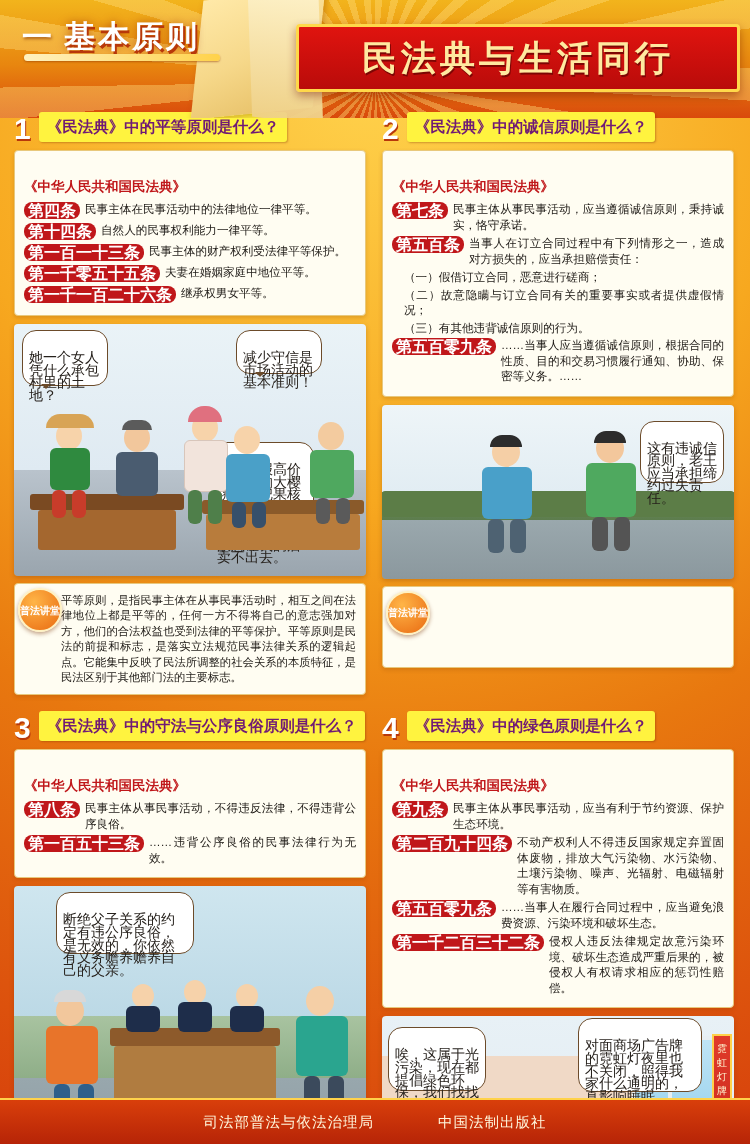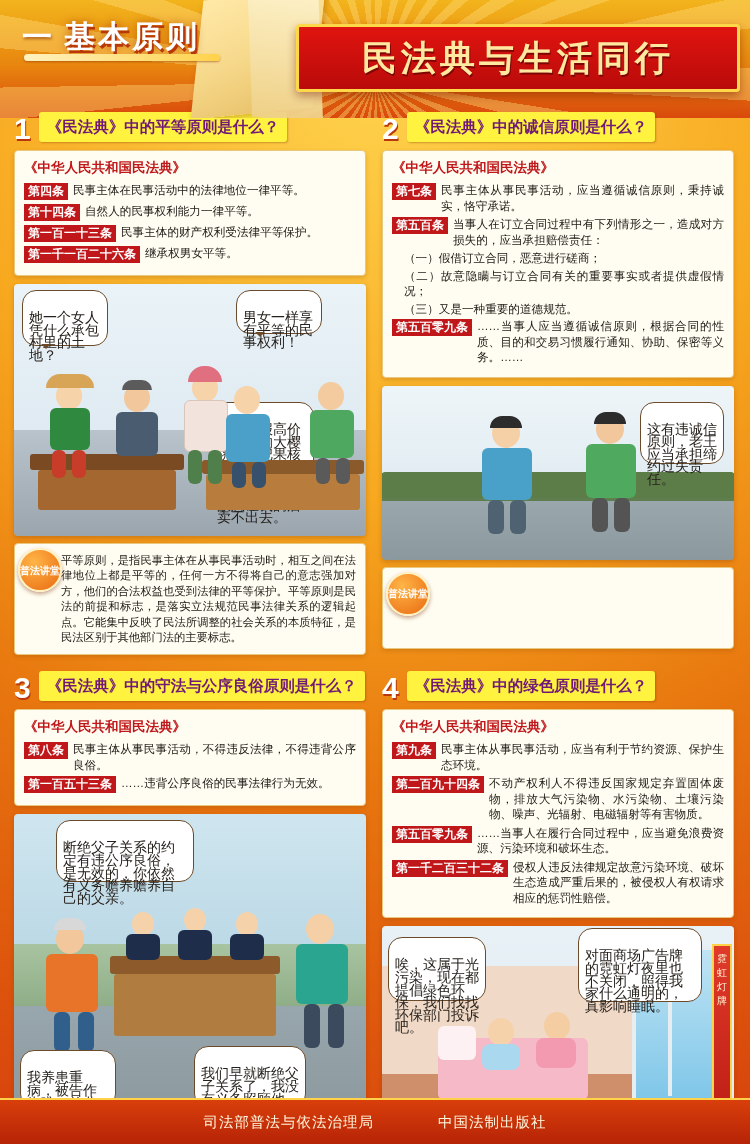--- a/index.html
+++ b/index.html
@@ -108,29 +108,29 @@
     box-shadow:1px 1px 2px rgba(120,50,0,.35);
   }
   .law-box{
     background:#fffdf2;
     border:1px solid #e8c87c;
     border-radius:4px;
     padding:8px 9px 9px 9px;
     box-shadow:0 2px 4px rgba(130,60,0,.22);
   }
   .law-head{
-    color:#c0171a;font-weight:bold;font-size:13.5px;margin-bottom:5px;
+    color:#c0171a;font-weight:bold;font-size:13.5px;margin-bottom:5px;margin-top:19px;
   }
   .art{
     display:flex;gap:5px;align-items:flex-start;
     margin-bottom:3px;
   }
   .art-tag{
-    background:#c0171a;color:#fff;font-size:12px;font-weight:bold;
-    padding:2px 4px;border-radius:0;white-space:nowrap;line-height:13px;
+    background:#c0171a;color:#fff;font-size:16px;font-weight:bold;
+    padding:2px 4px;border-radius:8px;white-space:nowrap;line-height:13px;
     flex:none;margin-top:1px;
   }
   .art-txt{
     font-size:11.6px;line-height:15.5px;color:#1e1a16;
     text-align:justify;
   }
   .art-plain{
     font-size:11.6px;line-height:15.5px;color:#1e1a16;text-align:justify;
     margin-bottom:2px;
   }
@@ -223,30 +223,34 @@
         </div>
         <div class="art">
           <span class="art-tag">第十四条</span>
           <span class="art-txt">自然人的民事权利能力一律平等。</span>
         </div>
         <div class="art">
           <span class="art-tag">第一百一十三条</span>
           <span class="art-txt">民事主体的财产权利受法律平等保护。</span>
         </div>
         <div class="art">
+          <span class="art-tag">第一千零五十五条</span>
+          <span class="art-txt">夫妻在婚姻家庭中地位平等。</span>
+        </div>
+        <div class="art">
           <span class="art-tag">第一千一百二十六条</span>
           <span class="art-txt">继承权男女平等。</span>
         </div>
       </div>
 
       <div class="scene" style="height:252px;">
         <div class="sky" style="background:linear-gradient(180deg,#eaf3f7 0%,#dfeaf2 58%,#b9c3cc 58%,#9aa5ae 100%);"></div>
 
         <div class="bubble b-dn" style="left:8px;top:6px;width:86px;height:56px;">她一个女人凭什么承包村里的土地？</div>
-        <div class="bubble b-dn" style="left:222px;top:6px;width:86px;height:44px;">男女一样享有平等的民事权利！</div>
+        <div class="bubble b-dn" style="left:222px;top:6px;width:86px;height:44px;">减少守信是市场活动的基本准则！</div>
         <div class="bubble" style="left:196px;top:118px;width:104px;height:86px;">老王谎报高价收购我的大樱桃，我把果核都扔掉了，现在他又不买了，原来他是故意让我的店卖不出去。</div>
 
         <div class="table-top" style="left:16px;top:170px;width:154px;height:16px;background:#7a4a22;"></div>
         <div class="table-top" style="left:24px;top:186px;width:138px;height:40px;background:#a4672f;"></div>
         <div class="table-top" style="left:188px;top:176px;width:162px;height:14px;background:#8a5a2a;"></div>
         <div class="table-top" style="left:192px;top:190px;width:154px;height:36px;background:#b87c3c;"></div>
 
         <div class="fig" style="left:28px;top:84px;width:62px;height:110px;">
           <div class="head" style="left:14px;top:14px;width:26px;height:28px;background:#f7d3aa;"></div>
           <div class="limb" style="left:4px;top:6px;width:48px;height:14px;background:#d8a456;border-radius:20px 20px 0 0;"></div>
@@ -299,21 +303,21 @@
         <div class="art">
           <span class="art-tag">第七条</span>
           <span class="art-txt">民事主体从事民事活动，应当遵循诚信原则，秉持诚实，恪守承诺。</span>
         </div>
         <div class="art">
           <span class="art-tag">第五百条</span>
           <span class="art-txt">当事人在订立合同过程中有下列情形之一，造成对方损失的，应当承担赔偿责任：</span>
         </div>
         <div class="art-plain art-indent">（一）假借订立合同，恶意进行磋商；</div>
         <div class="art-plain art-indent">（二）故意隐瞒与订立合同有关的重要事实或者提供虚假情况；</div>
-        <div class="art-plain art-indent">（三）又是一种重要的道德规范。</div>
+        <div class="art-plain art-indent">（三）有其他违背诚信原则的行为。</div>
         <div class="art">
           <span class="art-tag">第五百零九条</span>
           <span class="art-txt">……当事人应当遵循诚信原则，根据合同的性质、目的和交易习惯履行通知、协助、保密等义务。……</span>
         </div>
       </div>
 
       <div class="scene" style="height:174px;">
         <div class="sky" style="background:linear-gradient(180deg,#eef5f8 0%,#e2edf3 50%,#6f8f5e 50%,#5d7d4e 66%,#9aa8ad 66%,#8b989e 100%);"></div>
         <div class="table-top" style="left:0;top:86px;width:352px;height:26px;background:#5c7d47;"></div>
         <div class="fig" style="left:92px;top:30px;width:66px;height:120px;">

